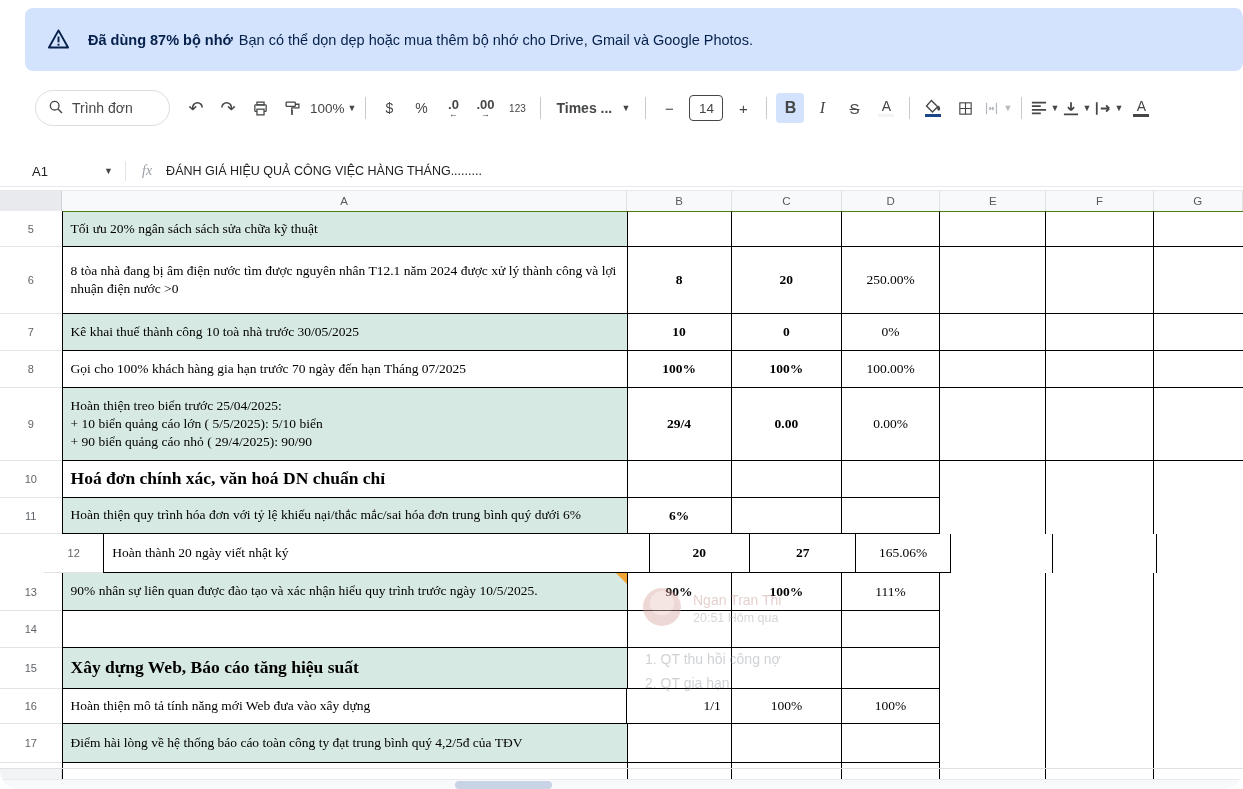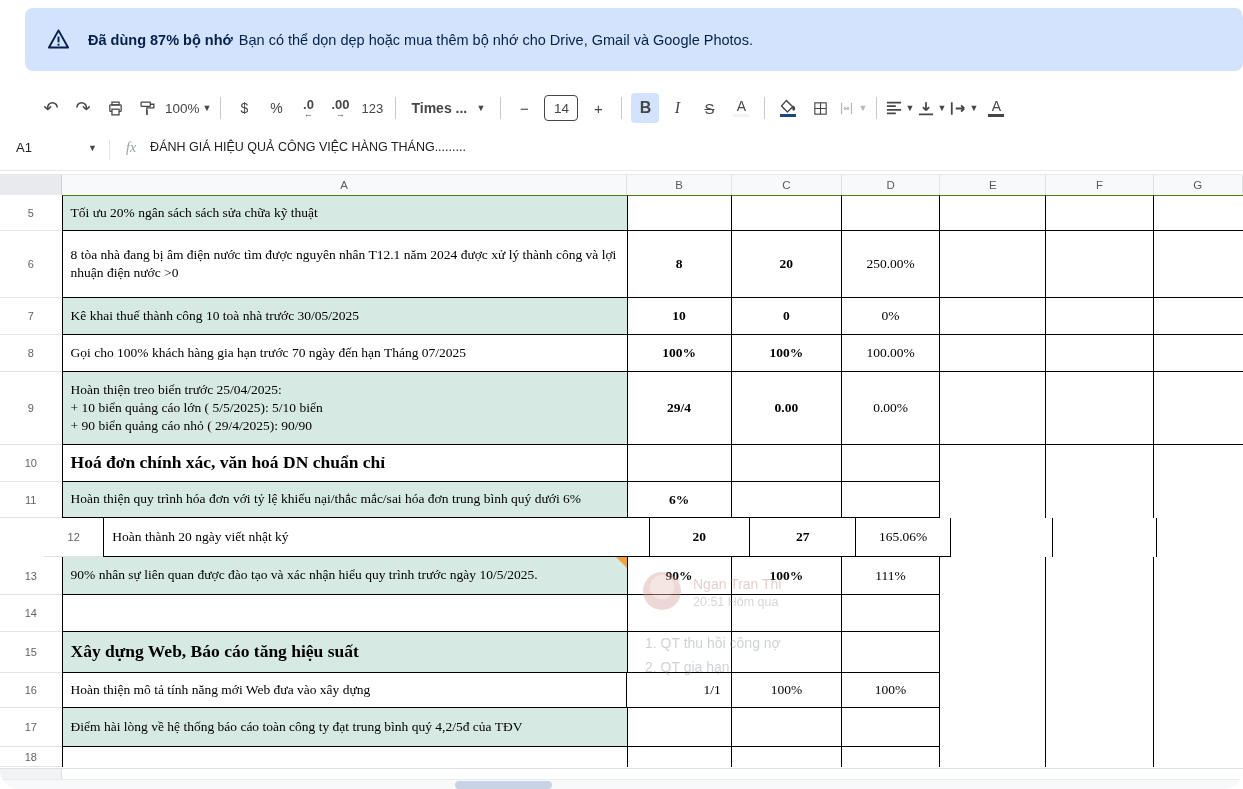--- a/index.html
+++ b/index.html
@@ -35,22 +35,22 @@
   .fillcol .u-bar { background:var(--fill-color-indicator,#1c4587); }
   .stack { display:flex; flex-direction:column; align-items:center; line-height:1; }
   .dec { font-size:13px; font-weight:600; }
   .dec-arrow { font-size:9px; margin-top:-1px; }
   .b-bold { font-weight:700; font-size:16px; }
   .b-italic { font-style:italic; font-family:"Liberation Serif",serif; font-size:16px; }
   .b-strike { text-decoration:line-through; font-size:15px; }
   .gray { color:#b5b9bd; }
 
   
-  .fbar { margin-top:12px; height:31px; display:flex; align-items:flex-start;
-    border-bottom:1px solid #e7e9ec; padding-left:12px; }
+  .fbar { margin-top:28px; height:31px; display:flex; align-items:center;
+    border-bottom:1px solid #e7e9ec; padding-left:28px; }
   .namebox { width:95px; display:flex; align-items:center; justify-content:space-between;
     padding:0 10px 0 4px; font-size:13px; color:#202124; }
   .fbar-div { width:1px; height:20px; background:#e0e3e7; margin:0 10px 0 2px; }
   .fx { font-family:"Liberation Serif",serif; font-style:italic; color:#9aa0a6;
     font-size:14px; margin:0 14px 0 6px; }
   .fvalue { font-size:12.5px; color:#202124; }
 
   
   .grid { position:relative; margin-top:3px; }
   .hdr-row { display:flex; height:21px; background:#f8f9fa; border-top:1px solid #e7e9ec; }
@@ -106,20 +106,29 @@
       <svg width="23" height="21" viewBox="0 0 24 22">
           <path d="M2 20.5h20L12 2.5 2 20.5z" fill="none" stroke="#05204a" stroke-width="2" stroke-linejoin="round"></path>
           <rect x="11" y="9" width="2" height="6" fill="#05204a"></rect>
           <rect x="11" y="16.5" width="2" height="2" fill="#05204a"></rect>
         </svg>
     </span>
     <span><b>Đã dùng 87% bộ nhớ</b><span>Bạn có thể dọn dẹp hoặc mua thêm bộ nhớ cho Drive, Gmail và Google Photos.</span></span>
   </div>
 
   <div class="toolbar">
+    <div class="search-pill">
+      <span>
+        <svg width="16" height="16" viewBox="0 0 24 24" fill="none" stroke="#444746" stroke-width="2">
+            <circle cx="10" cy="10" r="6.5"></circle>
+            <path d="M15 15l6 6"></path>
+          </svg>
+      </span>
+      <span>Trình đơn</span>
+    </div>
     <div class="tb-btn">
         <span class="glyph">↶</span>
       </div>
     <div class="tb-btn">
         <span class="glyph">↷</span>
       </div>
     <div class="tb-btn">
       <svg width="17" height="17" viewBox="0 0 24 24" fill="none" stroke="#444746" stroke-width="1.8">
           <rect x="7" y="3" width="10" height="4"></rect>
           <rect x="4" y="7" width="16" height="9" rx="1"></rect>
@@ -150,21 +159,21 @@
           <span class="dec-arrow">←</span>
         </span>
     </div>
     <div class="tb-btn">
       <span class="stack">
           <span class="dec">.00</span>
           <span class="dec-arrow">→</span>
         </span>
     </div>
     <div class="tb-btn">
-        <span style="font-size:13px">123</span>
+        <span style="font-size:10px">123</span>
       </div>
     <div class="tb-div"></div>
     <div class="tb-btn" style="width:86px;justify-content:space-between;padding:0 6px">
       <span class="font-name">Times ...</span>
         <span class="tb-caret">▼</span>
     </div>
     <div class="tb-div"></div>
     <div class="tb-btn">
         <span>−</span>
       </div>

